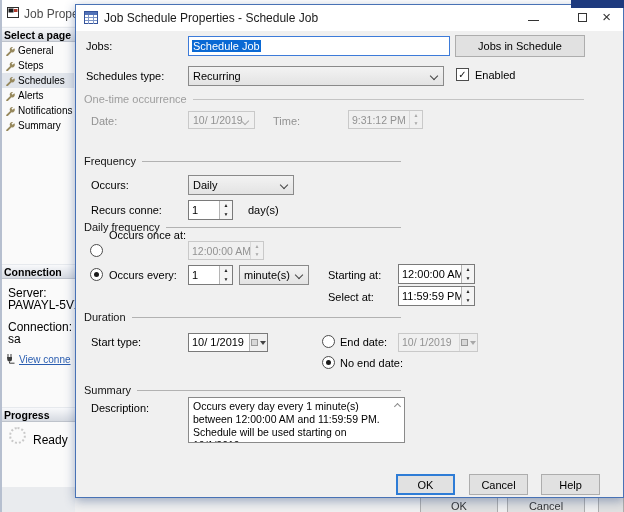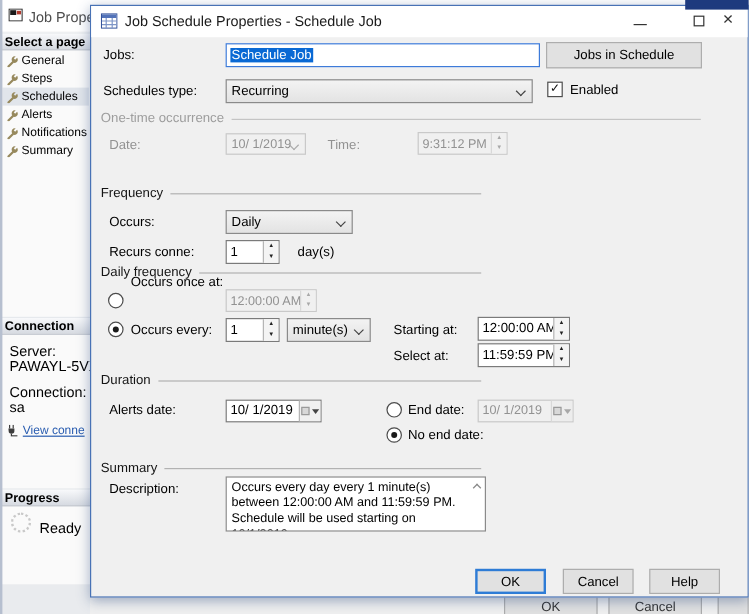--- a/index.html
+++ b/index.html
@@ -271,21 +271,21 @@
     <span class="btns">
         <span>▲</span>
         <span>▼</span>
       </span>
   </div>
 
   <div class="grp" style="left:8px;top:306px;width:317px">
     <span>Duration</span>
       <i class="line"></i>
   </div>
-  <span class="lbl" style="left:15px;top:331px">Alerts date:</span>
+  <span class="lbl" style="left:15px;top:331px">Start type:</span>
   <div class="dtp" style="left:112px;top:328px;width:80px">
     <span class="val">10/ 1/2019</span>
     <span class="calbtn">
         <i class="sq"></i>
         <i class="arr"></i>
       </span>
   </div>
   <span class="radio" style="left:246px;top:330px"></span>
   <span class="lbl" style="left:264px;top:331px">End date:</span>
   <div class="dtp disabled" style="left:322px;top:328px;width:80px;font-size:10.5px">

